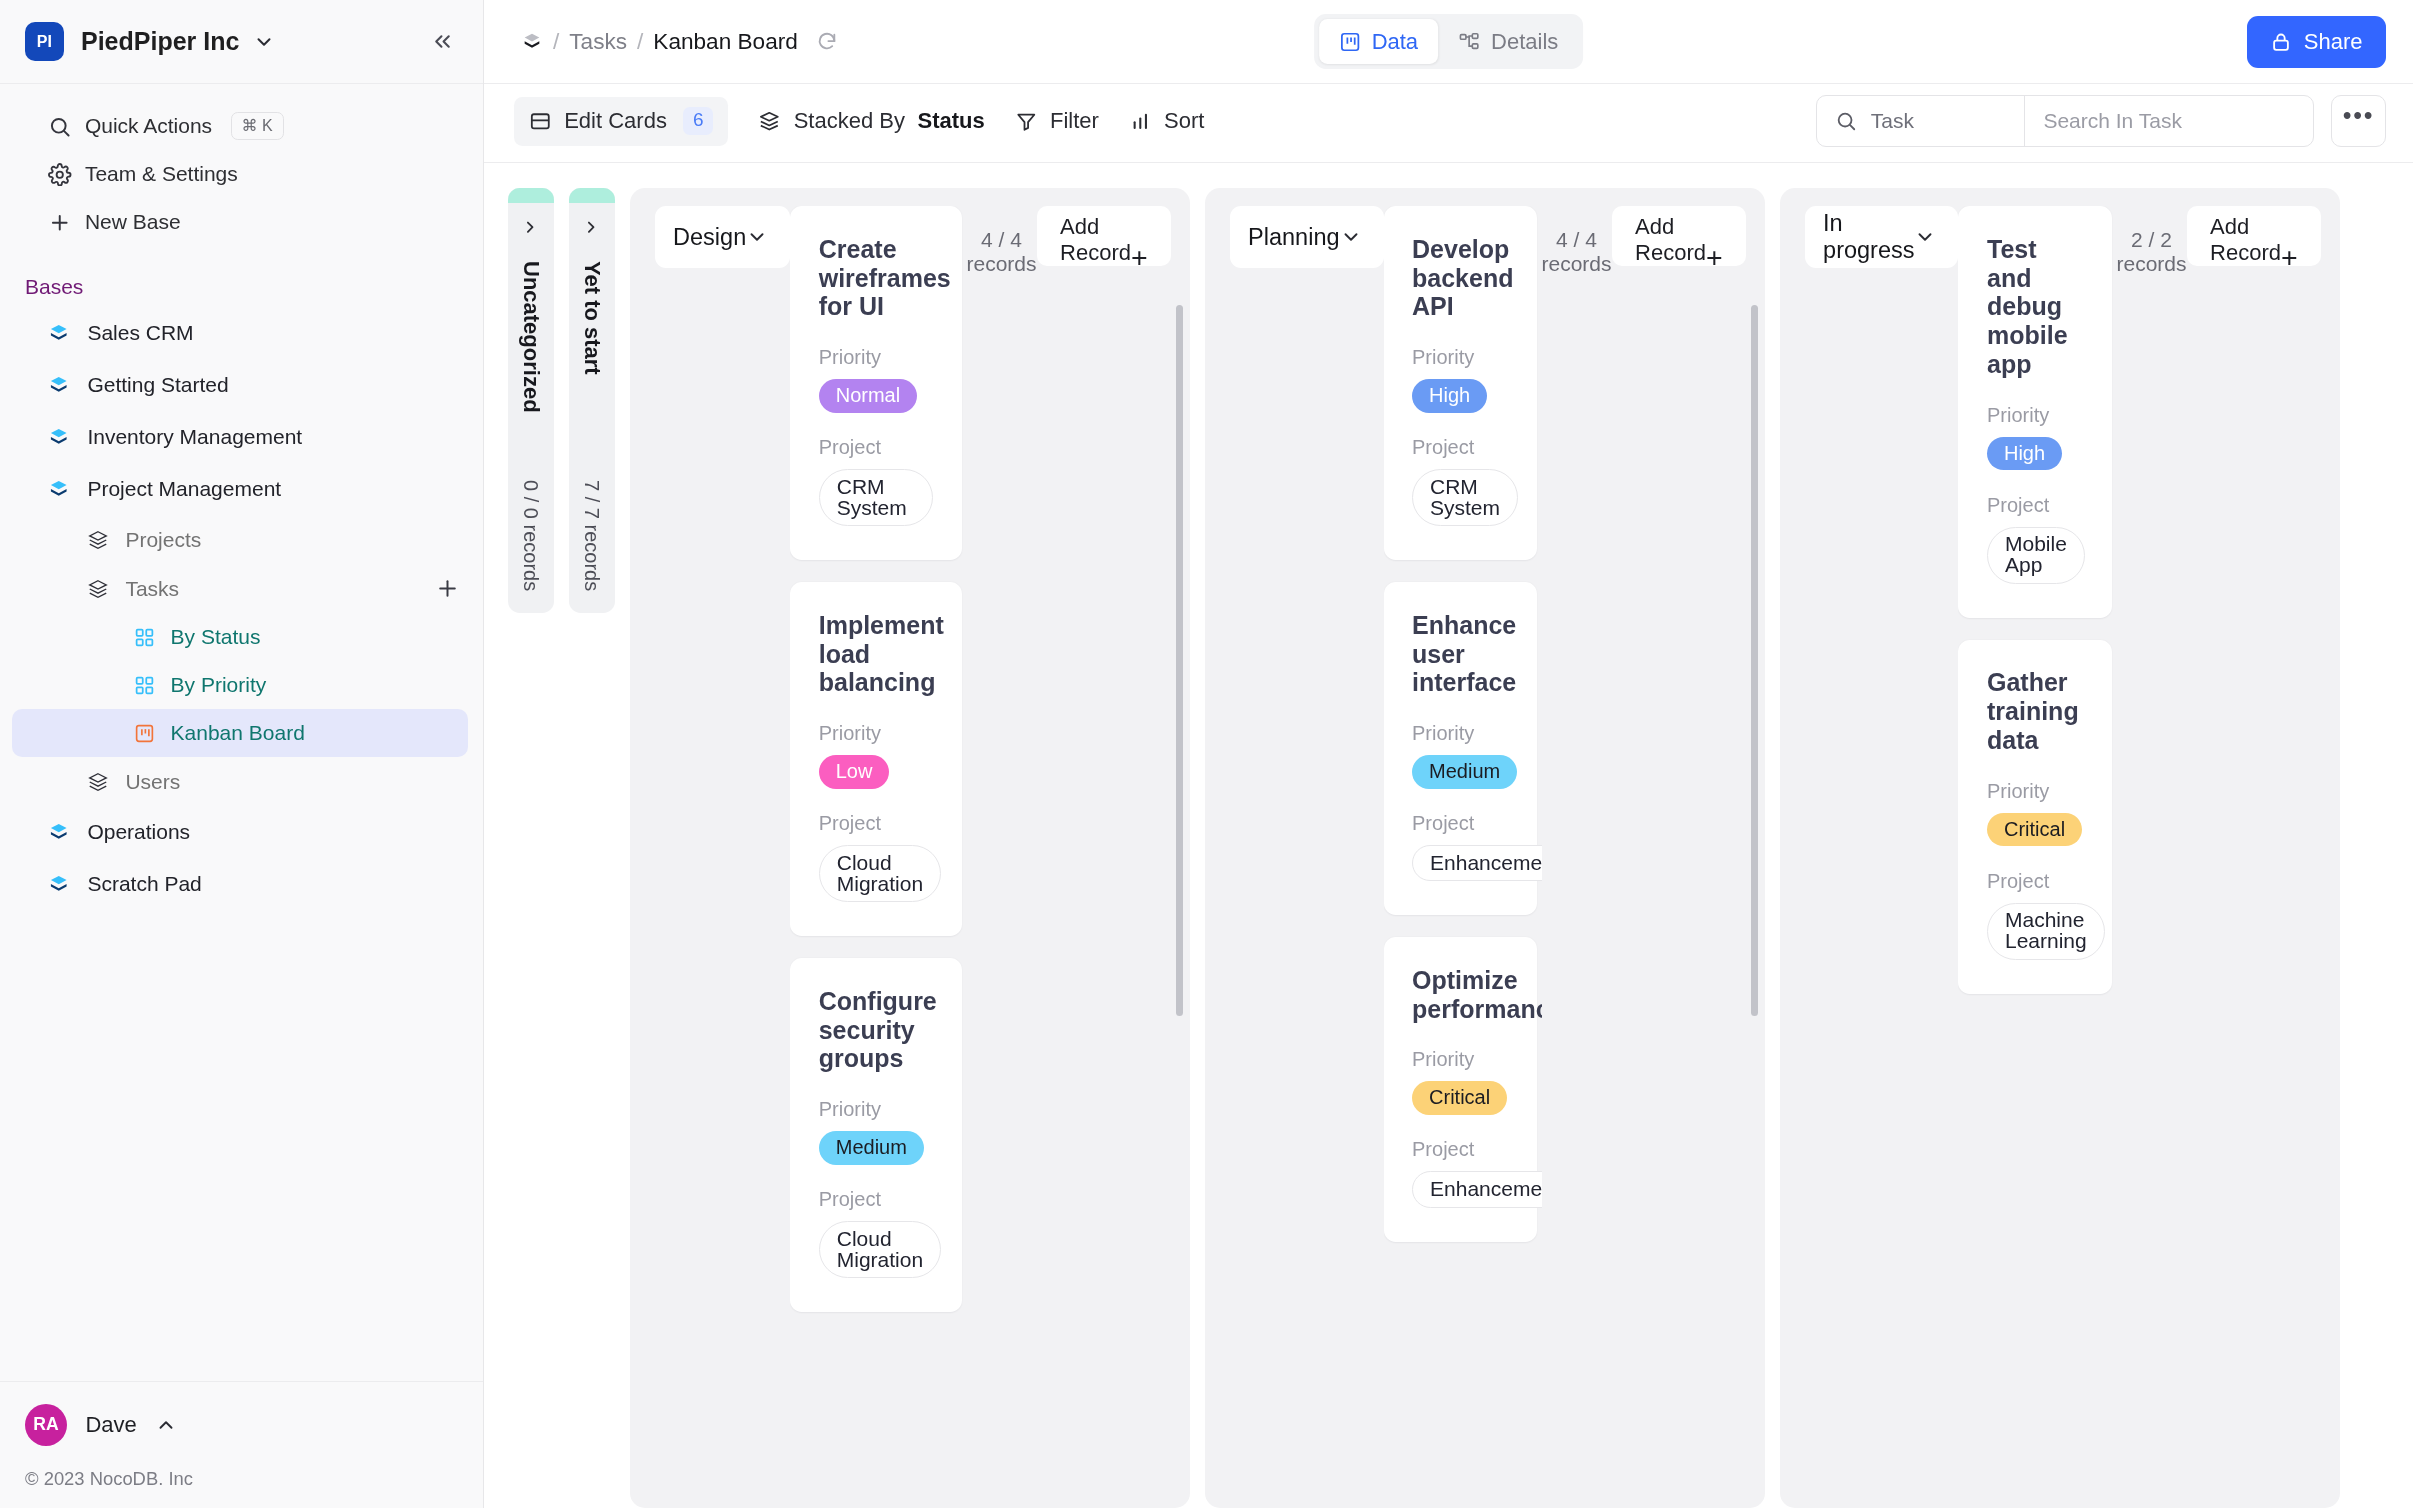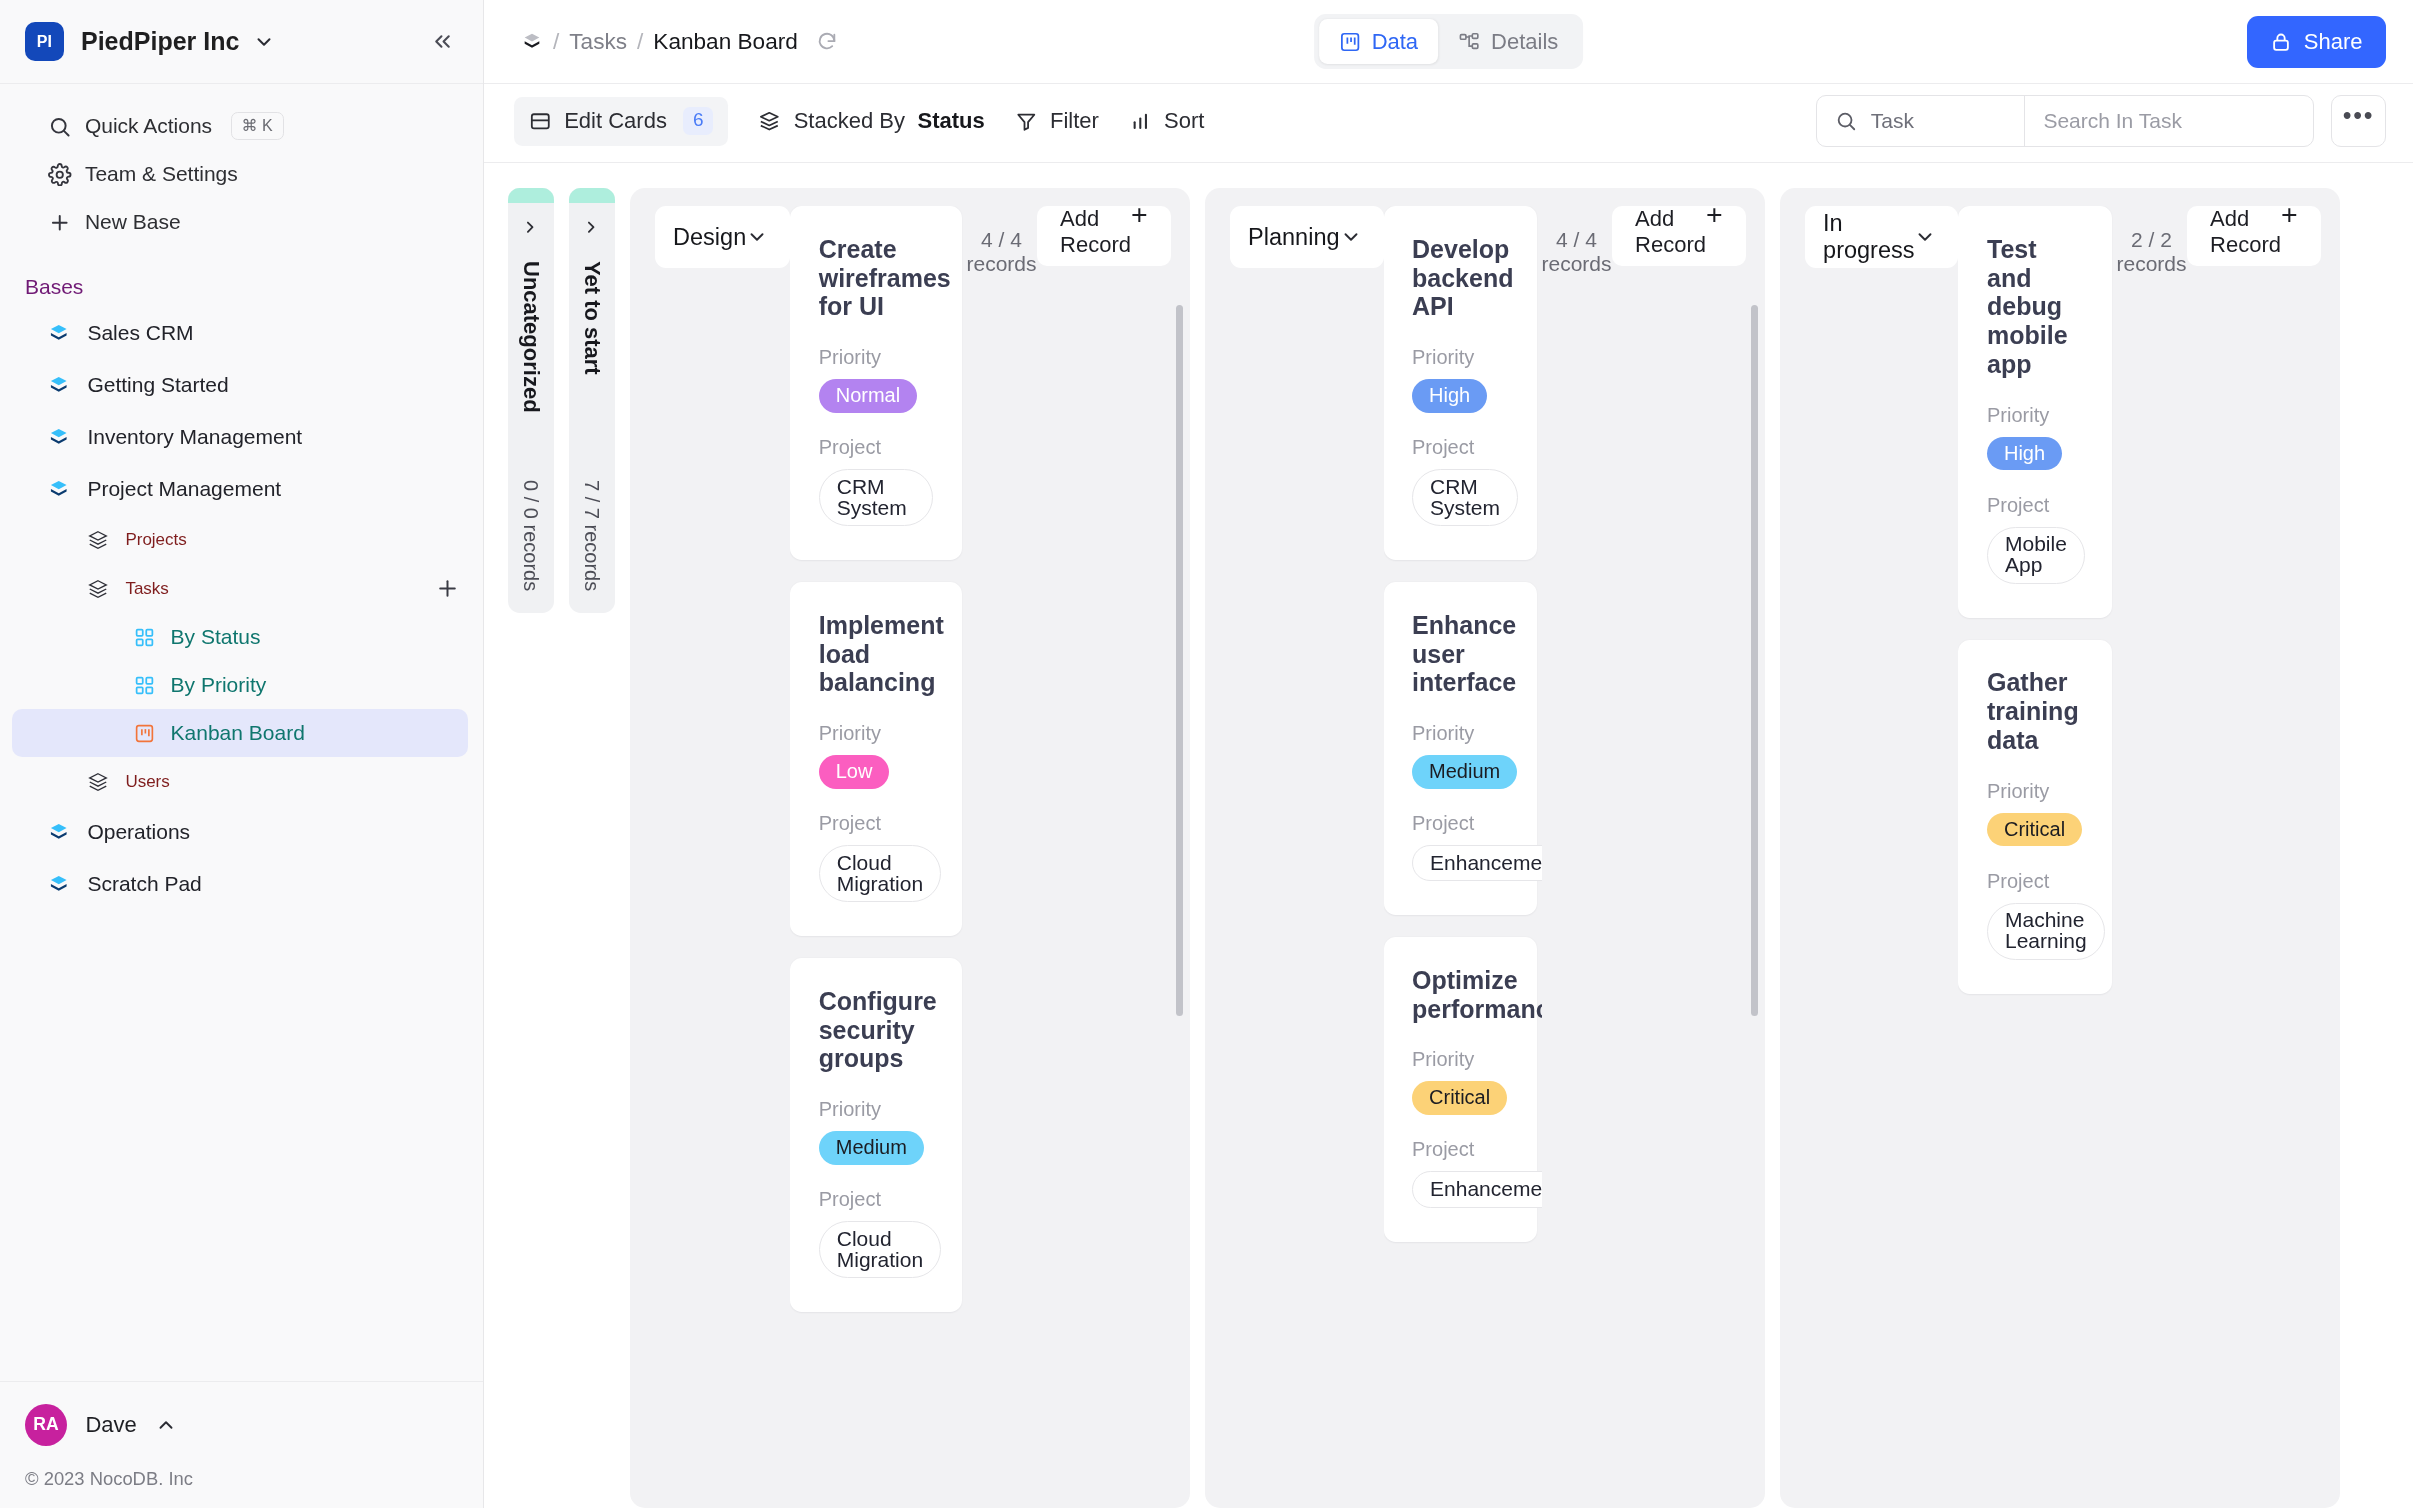--- a/index.html
+++ b/index.html
@@ -67,21 +67,21 @@
     height: 52px; padding-left: 47px; padding-right: 20px;
     font-size: 21px; color: #22232a; cursor: pointer;
     white-space: nowrap;
   }
   .base-row .hexi { width: 27px; flex: 0 0 27px; display:flex; align-items:center;}
   .base-row .lbl { margin-left: 13.4px; }
 
   .table-row {
     display: flex; align-items: center;
     height: 49px; padding-left: 87px; padding-right: 23.5px;
-    font-size: 17px; color: #7f1d1d; cursor: pointer;
+    font-size: 21px; color: #737373; cursor: pointer;
     white-space: nowrap;
   }
   .table-row .ic { width: 25px; flex: 0 0 25px; display:flex; align-items:center;}
   .table-row .lbl { margin-left: 13.4px; }
   .table-row .plus { margin-left: auto; display:flex; align-items:center;}
 
   .view-row {
     display: flex; align-items: center;
     height: 48px; margin: 0 15px 0 11.7px;
     padding-left: 122px; border-radius: 10px;
@@ -287,21 +287,21 @@
     position: absolute; left: 0; width: 6.7px; border-radius: 5px;
     background: #c2c3c9;
   }
 
   .records-line {
     text-align: center; font-size: 21px; color: #6a6b74;
     padding: 22px 0 20px;
   }
   .add-record {
     background: #fff; border-radius: 10px;
-    height: 60px; display: flex; align-items: flex-start;
+    height: 60px; display: flex; align-items: flex-end;
     padding: 0 23.5px; cursor: pointer;
   }
   .add-record .txt { font-size: 22px; color: #1d1e24; }
   .add-record .plus { margin-left: auto; font-size: 28.5px; color: #1d1e24; line-height: 0.6; }
 
   svg { display: block; }
 </style>
 </head>
 <body>
 

